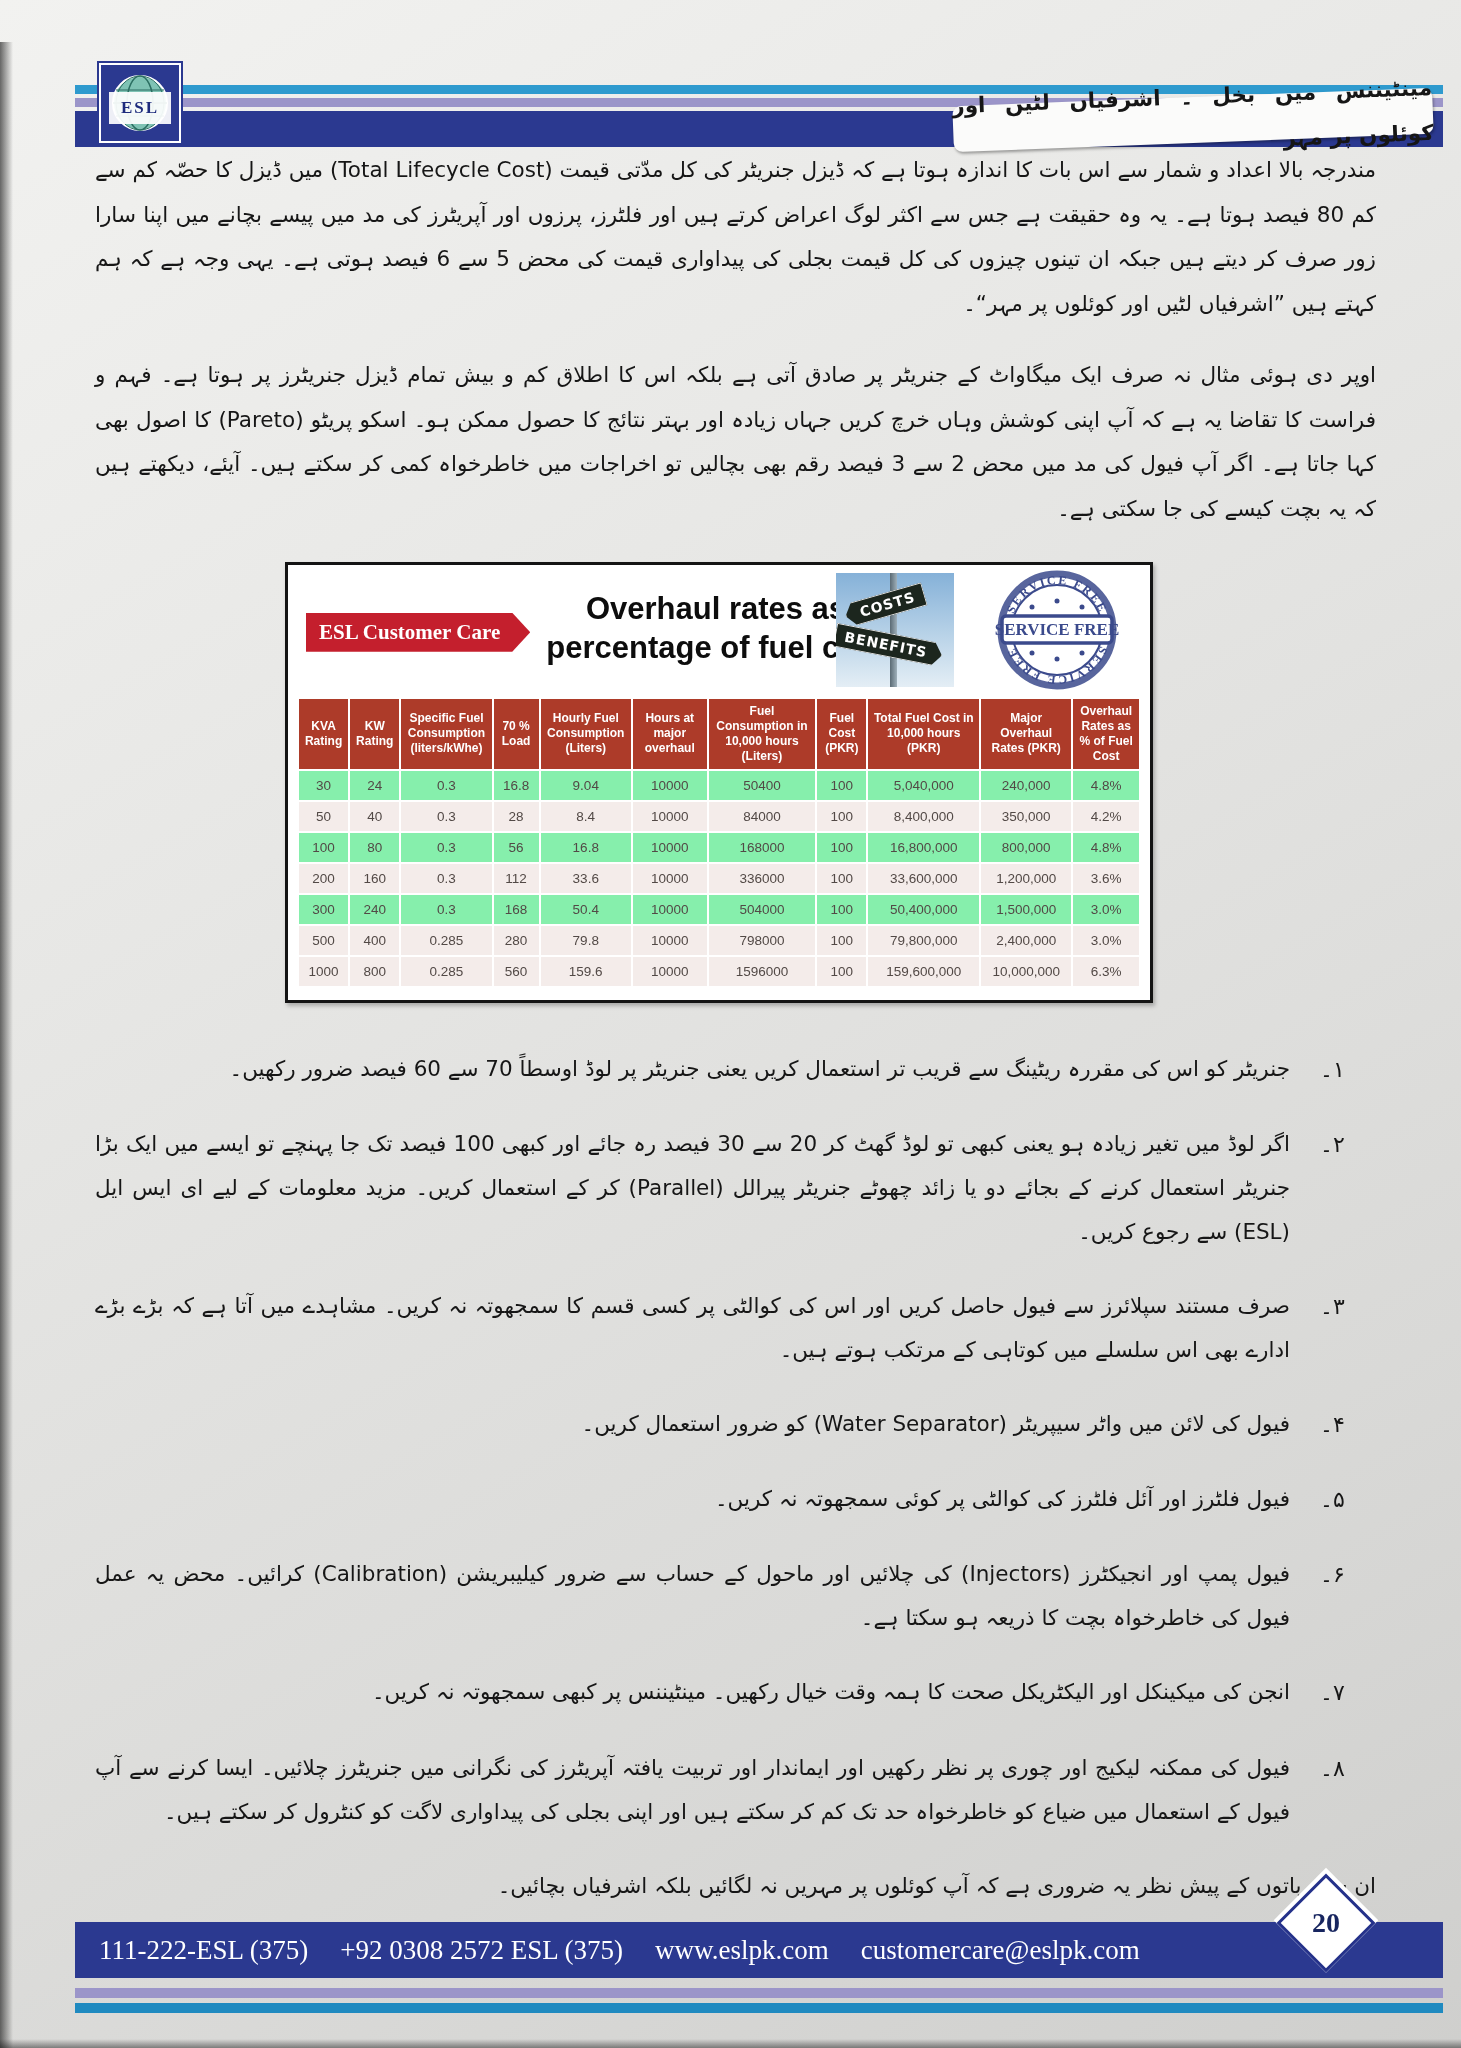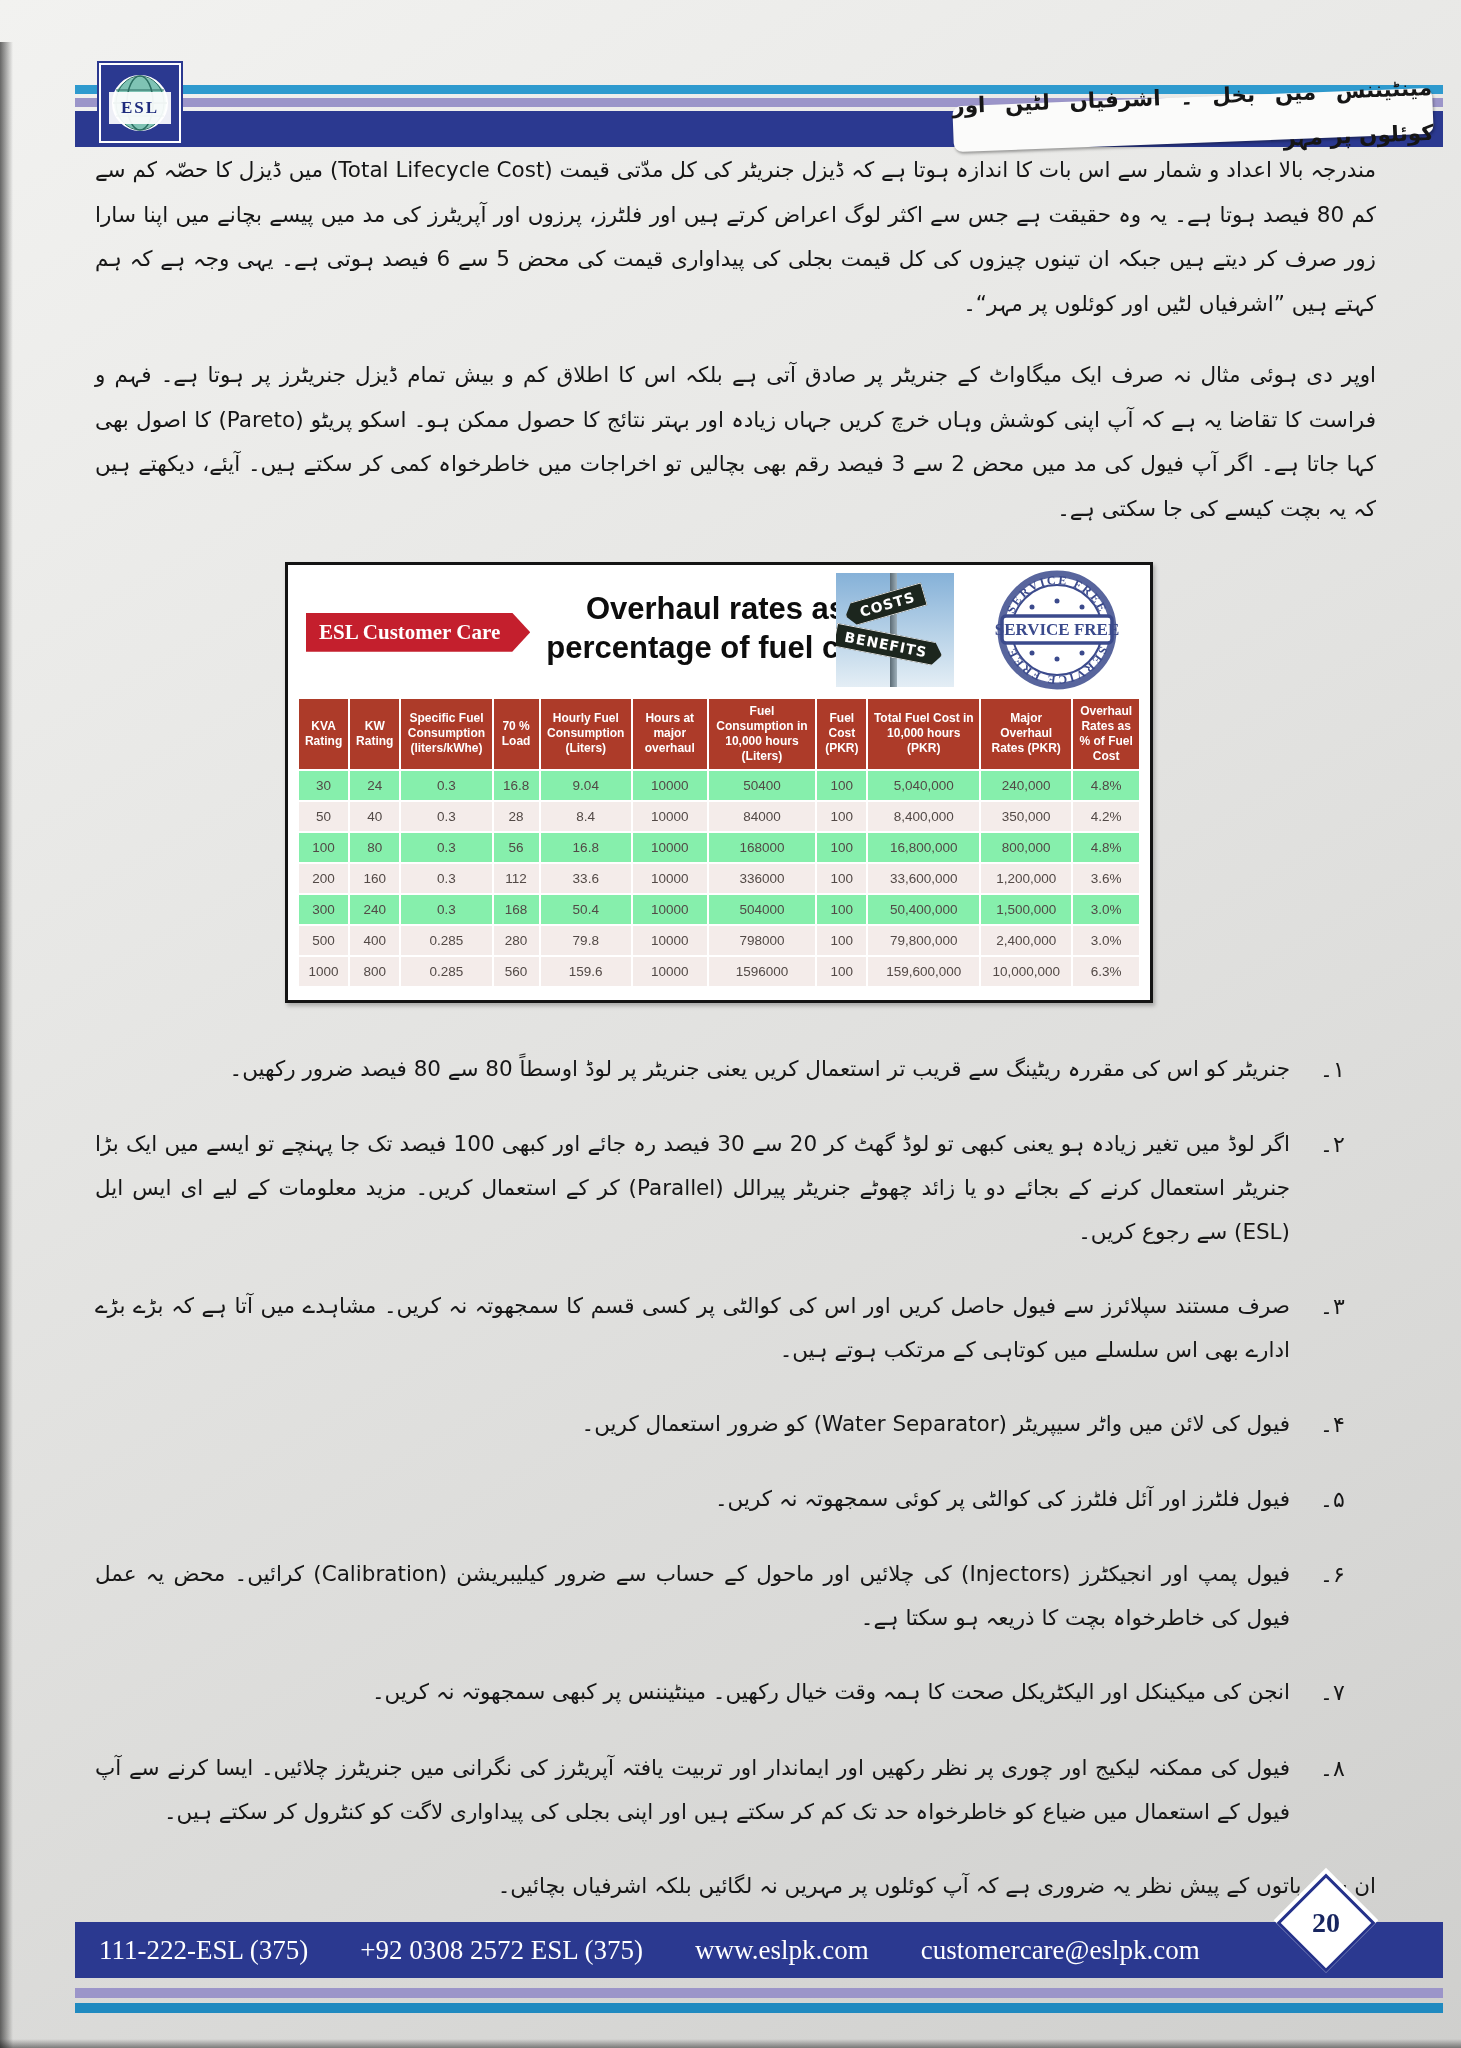--- a/index.html
+++ b/index.html
@@ -67,21 +67,21 @@
 
   
   .list{margin-top:44px;}
   .list-item{direction:rtl;display:flex;gap:30px;margin-bottom:30px;}
   .list-marker{flex:0 0 56px;font-size:22px;color:#161616;text-align:left;line-height:2.05;}
   .list-text{flex:1;font-size:21.5px;color:#161616;line-height:2.05;text-align:justify;unicode-bidi:plaintext;}
   .closing{margin-top:6px;text-align:right;}
 
   
   .footer-bar{position:absolute;left:75px;right:18px;top:1922px;height:56px;background:#2b3990;
-        display:flex;align-items:center;gap:52px;padding-left:24px;color:#fff;
+        display:flex;align-items:center;gap:32px;padding-left:24px;color:#fff;
         font-family:"Liberation Serif",serif;font-size:27px;}
   .footer-bar span{white-space:nowrap;}
   .footer-stripe-purple{position:absolute;left:75px;right:18px;top:1988px;height:10px;background:#9b95c9;}
   .footer-stripe-blue{position:absolute;left:75px;right:18px;top:2003px;height:10px;background:#1f8ac0;}
   .page-diamond{position:absolute;right:100px;top:1888px;width:64px;height:64px;background:#ffffff;
         border:3px solid #24318a;transform:rotate(45deg);z-index:5;
         box-shadow:-2px -2px 0 2px #ffffff;display:flex;align-items:center;justify-content:center;}
   .page-diamond span{transform:rotate(-45deg);font-family:"Liberation Serif",serif;
         font-weight:bold;font-size:28px;color:#17255f;}
 </style>
@@ -273,21 +273,21 @@
               <td>10,000,000</td>
               <td>6.3%</td>
             </tr>
           </tbody>
       </table>
     </div>
 
     <div class="list" id="advice-list">
         <div class="list-item">
           <span class="list-marker">۱۔</span>
-          <div class="list-text">جنریٹر کو اس کی مقررہ ریٹینگ سے قریب تر استعمال کریں یعنی جنریٹر پر لوڈ اوسطاً 80 سے 80 فیصد ضرور رکھیں۔</div>
+          <div class="list-text">جنریٹر کو اس کی مقررہ ریٹینگ سے قریب تر استعمال کریں یعنی جنریٹر پر لوڈ اوسطاً 70 سے 60 فیصد ضرور رکھیں۔</div>
         </div>
         <div class="list-item">
           <span class="list-marker">۲۔</span>
           <div class="list-text">اگر لوڈ میں تغیر زیادہ ہو یعنی کبھی تو لوڈ گھٹ کر 20 سے 30 فیصد رہ جائے اور کبھی 100 فیصد تک جا پہنچے تو ایسے میں ایک بڑا جنریٹر استعمال کرنے کے بجائے دو یا زائد چھوٹے جنریٹر پیرالل (Parallel) کر کے استعمال کریں۔ مزید معلومات کے لیے ای ایس ایل (ESL) سے رجوع کریں۔</div>
         </div>
         <div class="list-item">
           <span class="list-marker">۳۔</span>
           <div class="list-text">صرف مستند سپلائرز سے فیول حاصل کریں اور اس کی کوالٹی پر کسی قسم کا سمجھوتہ نہ کریں۔ مشاہدے میں آتا ہے کہ بڑے بڑے ادارے بھی اس سلسلے میں کوتاہی کے مرتکب ہوتے ہیں۔</div>
         </div>
         <div class="list-item">

